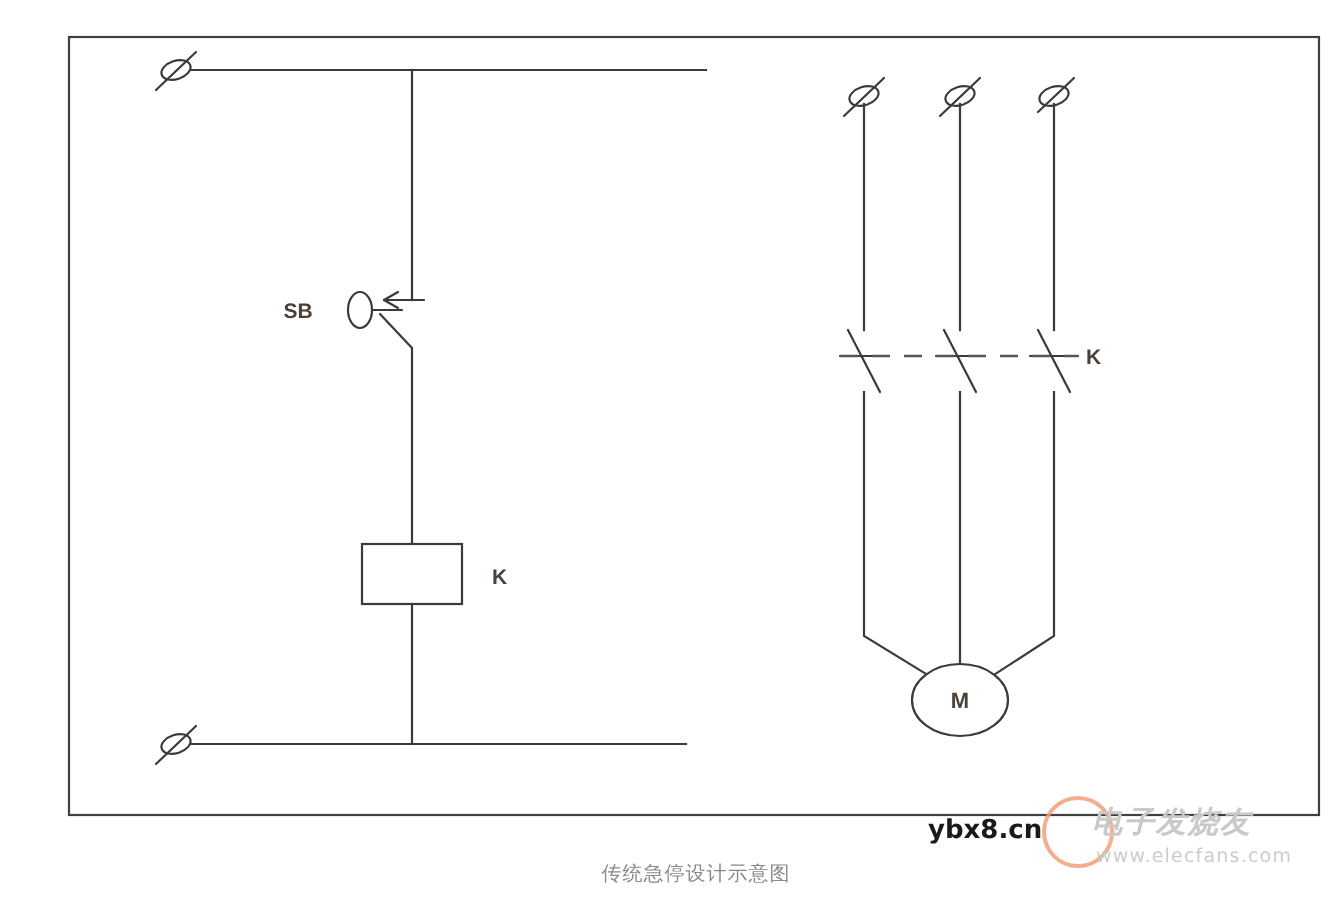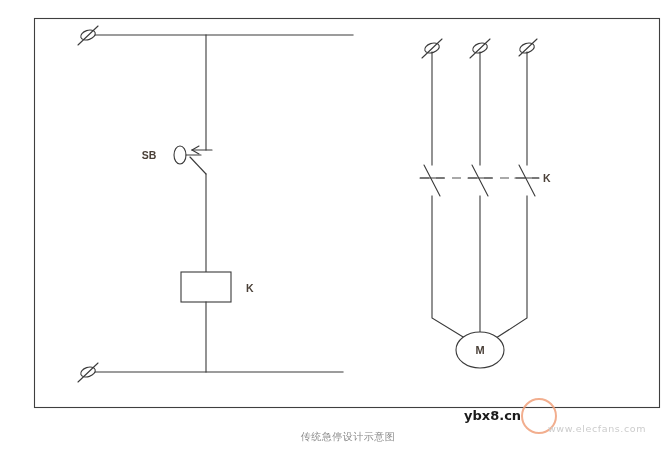--- a/index.html
+++ b/index.html
@@ -223,16 +223,17 @@
         <text class="lbl-m" x="464" y="354" text-anchor="middle">M</text>
       </g>
     </g>
   </svg>
 
   <div class="caption">传统急停设计示意图</div>
 
   <div id="watermark">
     <div id="wm-ybx8">ybx8.cn</div>
     <div id="wm-ring"></div>
+    <div id="wm-brand">电子发烧友</div>
     <div id="wm-url">www.elecfans.com</div>
   </div>
 
 </div>
 
 </body></html>

